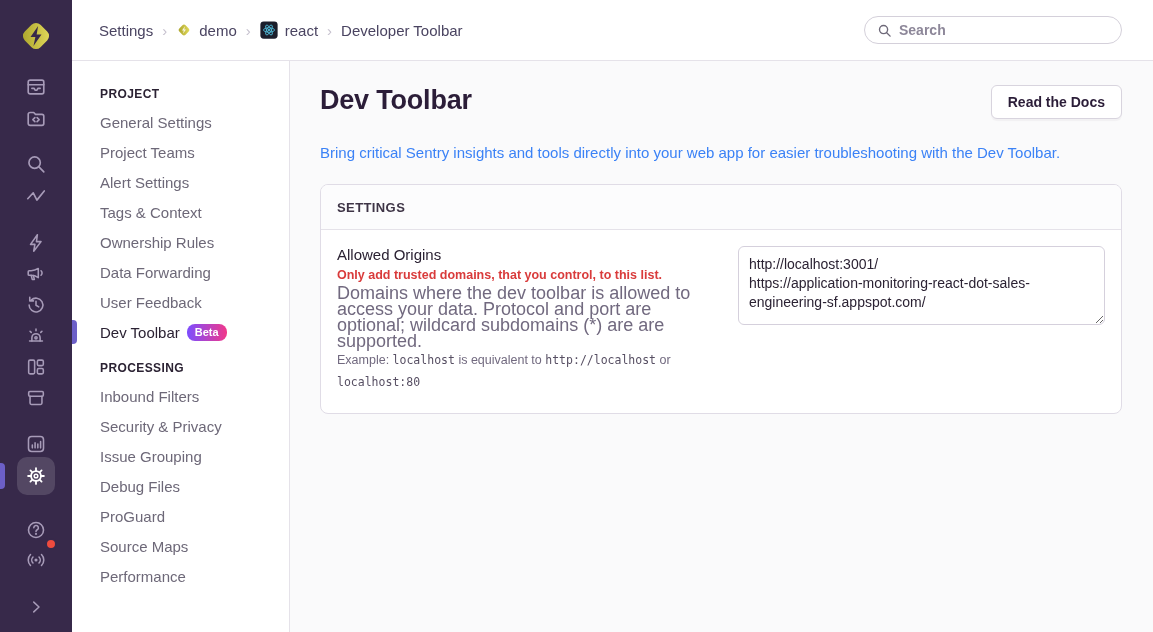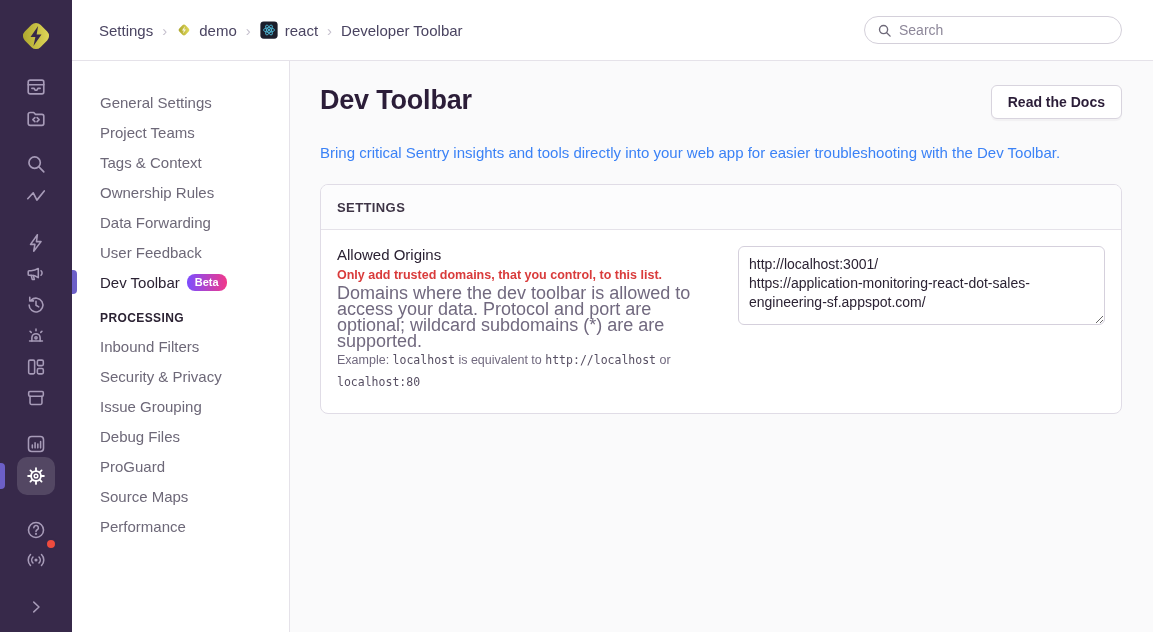--- a/index.html
+++ b/index.html
@@ -46,21 +46,21 @@
   .crumb { display: flex; align-items: center; gap: 7px; cursor: pointer; }
   .crumb-sep { color: #c6c1ce; font-size: 15px; user-select: none; }
   .crumb-icon { display: flex; align-items: center; }
   .search-box {
     display: flex; align-items: center; gap: 7px;
     width: 258px; height: 28px; border: 1px solid #d4d0da; border-radius: 14px;
     background: #fff; padding: 0 12px;
   }
   .search-box input {
     border: none; outline: none; flex: 1; font-size: 14px;
-    font-family: inherit; color: #6d28d9; background: transparent;
+    font-family: inherit; color: #6d28d9; background: transparent; font-weight: bold;
   }
   .search-box input::placeholder { color: #8d8799; }
 
   
   .settings-nav {
     position: absolute; left: 72px; top: 61px; bottom: 0; width: 218px;
     background: #ffffff; border-right: 1px solid #e5e2e9;
     padding-top: 26px; z-index: 3;
   }
   .nav-section-title {
@@ -287,22 +287,24 @@
           <circle cx="10.5" cy="10.5" r="6.5"></circle>
             <path d="M15.5 15.5L21 21"></path>
         </svg>
       </span>
       <input type="text" placeholder="Search" style="">
     </div>
   </header>
 
   <nav class="settings-nav">
     <div class="nav-section">
+      <div class="nav-section-title">PROJECT</div>
       <div class="nav-item">General Settings</div>
       <div class="nav-item">Project Teams</div>
+      <div class="nav-item">Alert Settings</div>
       <div class="nav-item">Tags &amp; Context</div>
       <div class="nav-item">Ownership Rules</div>
       <div class="nav-item">Data Forwarding</div>
       <div class="nav-item">User Feedback</div>
       <div class="nav-item active">
         <span class="active-bar"></span>
         <span>Dev Toolbar</span>
         <span class="beta-badge">Beta</span>
       </div>
     </div>

